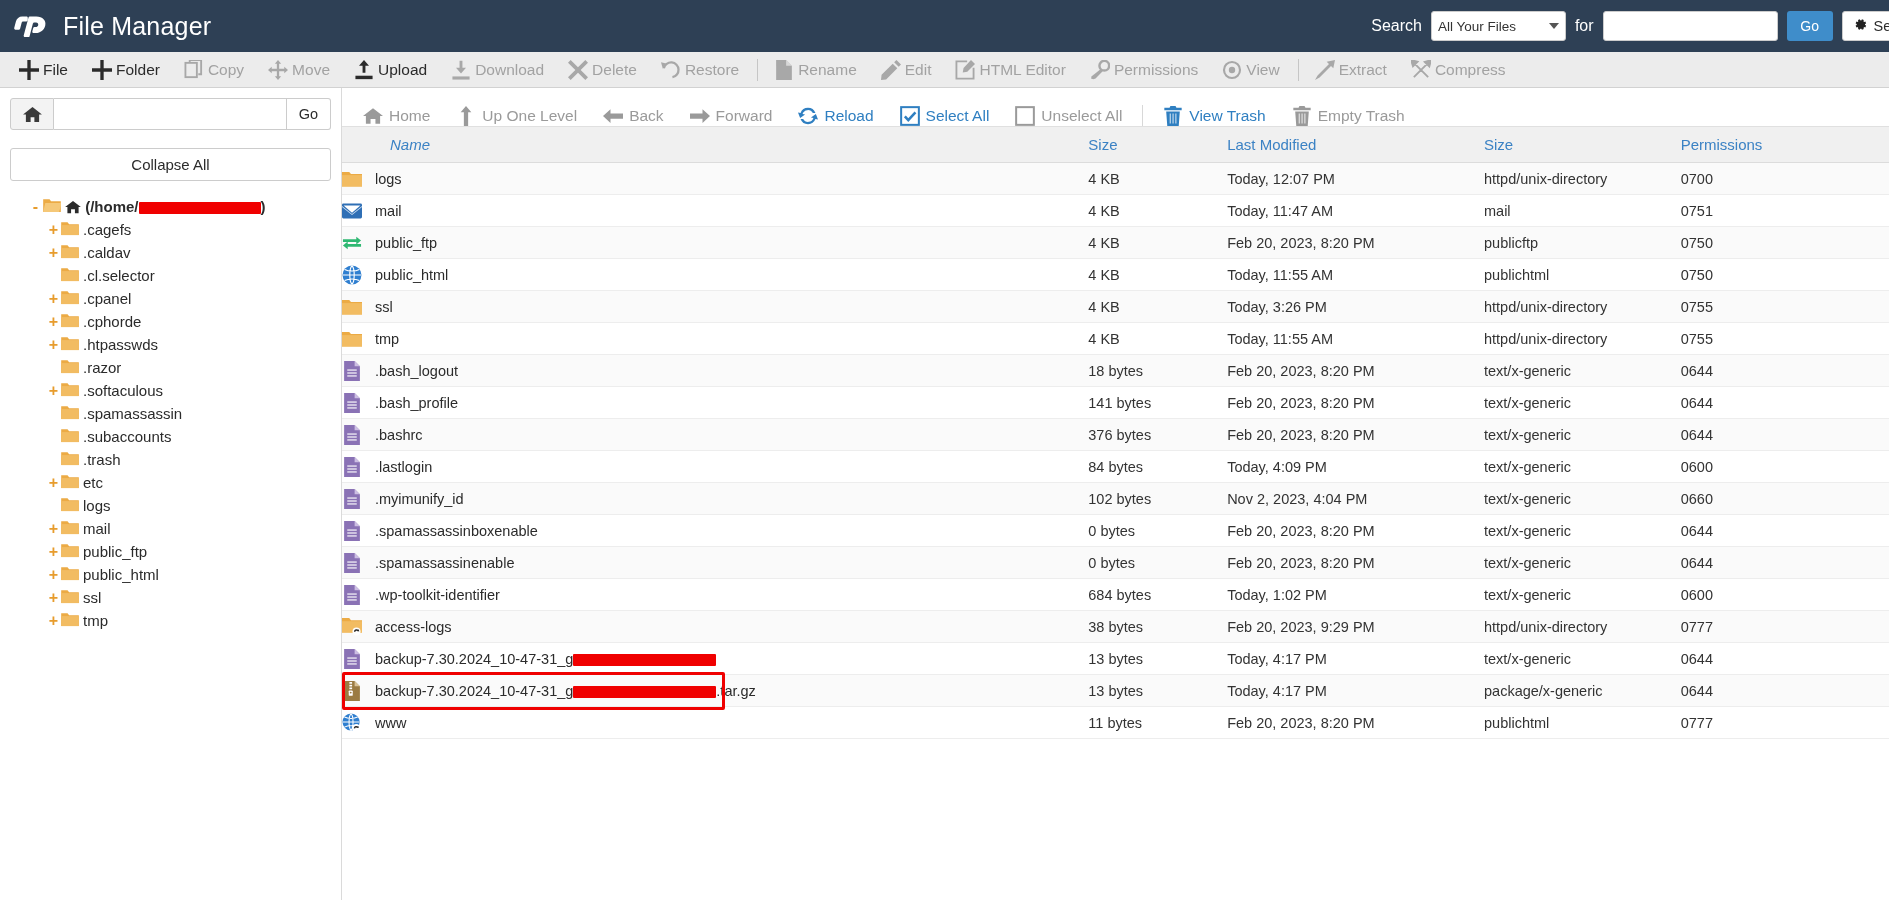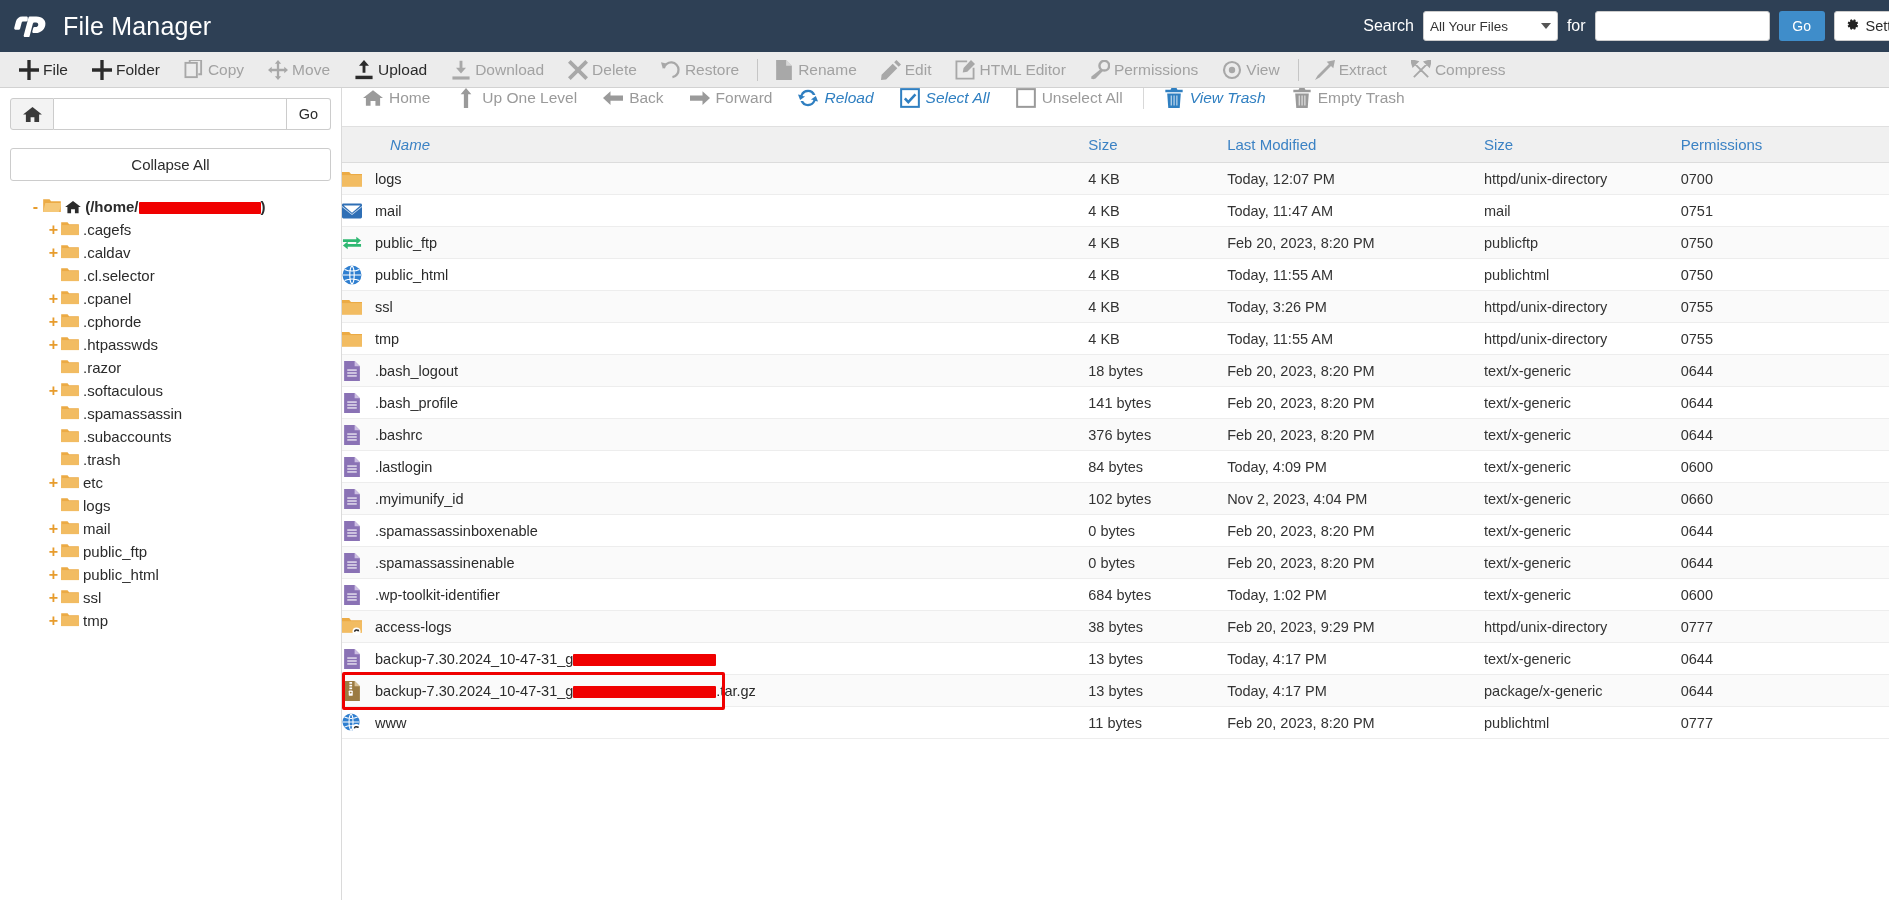--- a/index.html
+++ b/index.html
@@ -33,21 +33,21 @@
     letter-spacing: .2px;
     white-space: nowrap;
   }
   #header-right {
     position: absolute;
     right: 0; top: 0;
     height: 52px;
     display: flex;
     align-items: center;
     gap: 9px;
-    padding-right: 12px;
+    padding-right: 4px;
   }
   #search-label { color: #fff; font-size: 16px; }
   #search-scope {
     width: 135px; height: 30px;
     background: #fff;
     border: 1px solid #ccc;
     border-radius: 3px;
     font-size: 13.5px;
     color: #333;
     padding: 0 6px;
@@ -196,32 +196,32 @@
     background: #f00000;
     height: 12px;
     vertical-align: middle;
     border-radius: 1px;
   }
 
   
   #filepane { flex: 1; display: flex; flex-direction: column; overflow: hidden; }
   #navbar {
     height: 39px;
-    display: flex; align-items: flex-start;
+    display: flex; align-items: flex-end;
     padding: 0 4px 0 8px;
     border-bottom: 1px solid #e0e0e0;
   }
   .nav-item {
     display: flex; align-items: center; gap: 6px;
     padding: 0 13px;
     font-size: 15.5px;
     white-space: nowrap;
     cursor: pointer;
   }
-  .nav-item.link { color: #2f7fc1; font-style: italic; }
+  .nav-item.link { color: #2f7fc1; }
   .nav-item.muted { color: #9a9a9a; }
   .nav-sep { width: 1px; height: 21px; background: #d8d8d8; margin: 0 7px; }
 
   table#filetable {
     width: 100%;
     border-collapse: collapse;
     table-layout: fixed;
   }
   #filetable thead th {
     background: #f0f0f0;

